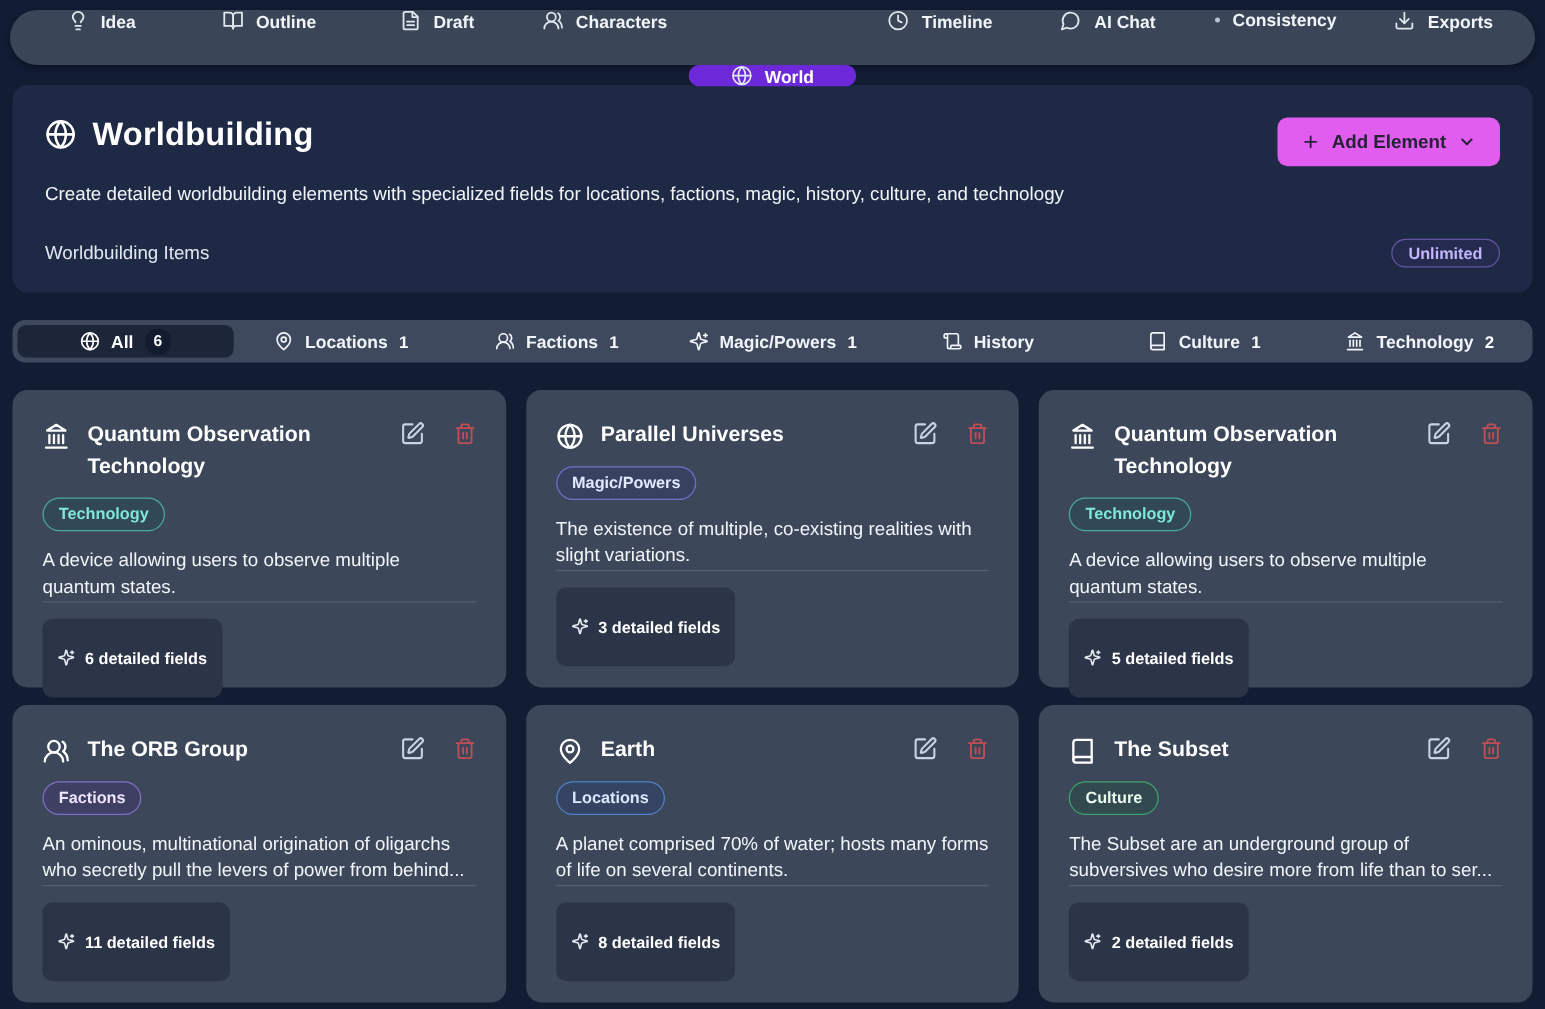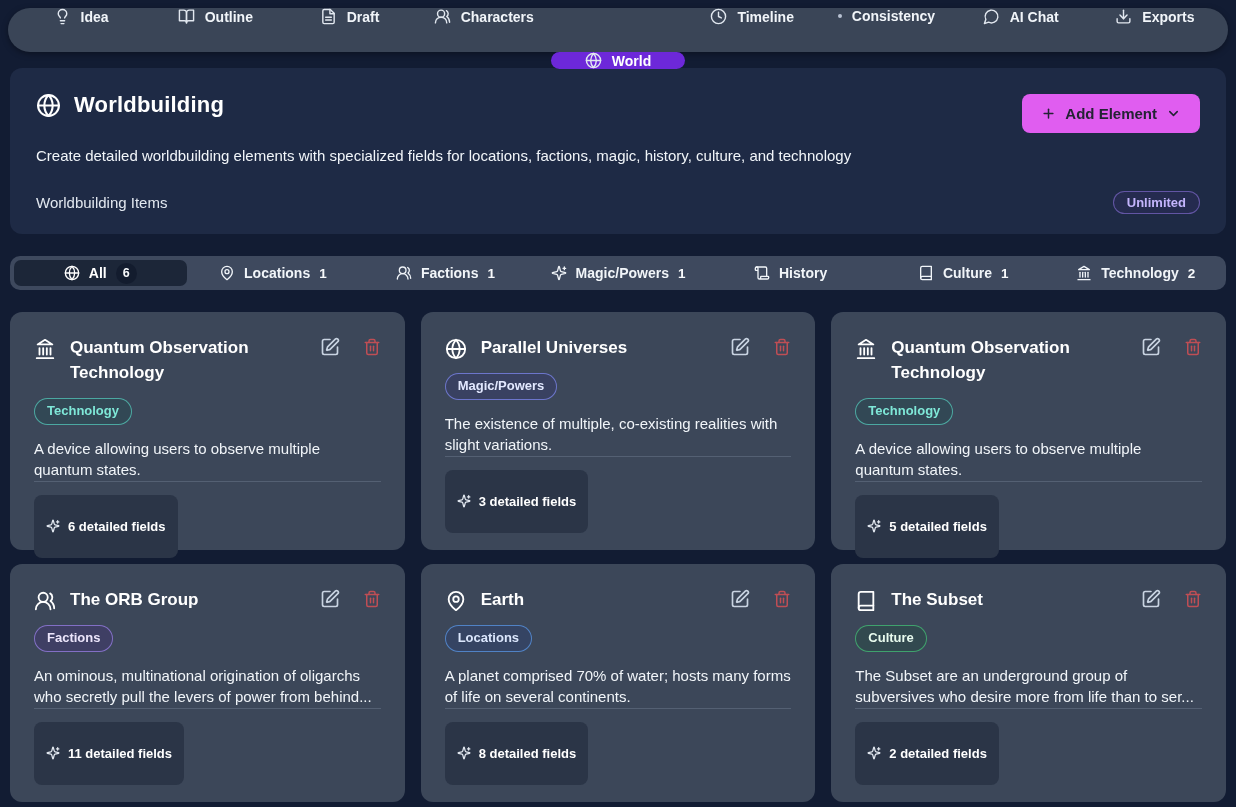--- a/index.html
+++ b/index.html
@@ -28,21 +28,21 @@
   .nav-dot { width:4px; height:4px; border-radius:50%; background:#b8c2d2; }
 
   
   .header-panel {
     margin:16px 10px 0; height:166px; background:#1e2a45; border-radius:12px;
     padding:24px 26px;
   }
   .header-top { display:flex; justify-content:space-between; align-items:flex-start; }
   .header-title-wrap { display:flex; align-items:center; gap:13px; }
   .header-title-wrap .ic { width:25px; height:25px; color:#ffffff; stroke-width:2; }
-  .page-title { font-size:22px; font-weight:700; color:#ffffff; letter-spacing:.2px; }
+  .page-title { font-size:26px; font-weight:700; color:#ffffff; letter-spacing:.2px; }
   .add-btn {
     display:flex; align-items:center; gap:9px; background:#e05df0; border:none; cursor:pointer;
     color:#232334; font-family:inherit; font-size:15px; font-weight:700;
     padding:11px 19px; border-radius:8px; margin-top:2px;
   }
   .add-btn .ic { width:15px; height:15px; stroke-width:2.4; }
   .header-desc { margin-top:14px; font-size:15px; color:#f1f5f9; }
   .header-items-row { margin-top:27px; display:flex; justify-content:space-between; align-items:center; }
   .items-label { font-size:15px; color:#e2e8f0; }
   .limit-badge {
@@ -224,28 +224,28 @@
       </svg>
     <span>World</span>
   </button>
   <button class="nav-tab">
     <svg class="ic">
         <use href="#i-clock"></use>
       </svg>
     <span>Timeline</span>
   </button>
   <button class="nav-tab">
+    <svg class="ic">
+        <use href="#i-chat"></use>
+      </svg>
+    <span>AI Chat</span>
+  </button>
+  <button class="nav-tab">
     <span class="nav-dot"></span>
     <span>Consistency</span>
-  </button>
-  <button class="nav-tab">
-    <svg class="ic">
-        <use href="#i-chat"></use>
-      </svg>
-    <span>AI Chat</span>
   </button>
   <button class="nav-tab">
     <svg class="ic">
         <use href="#i-download"></use>
       </svg>
     <span>Exports</span>
   </button>
 </nav>
 
 <section class="header-panel">

